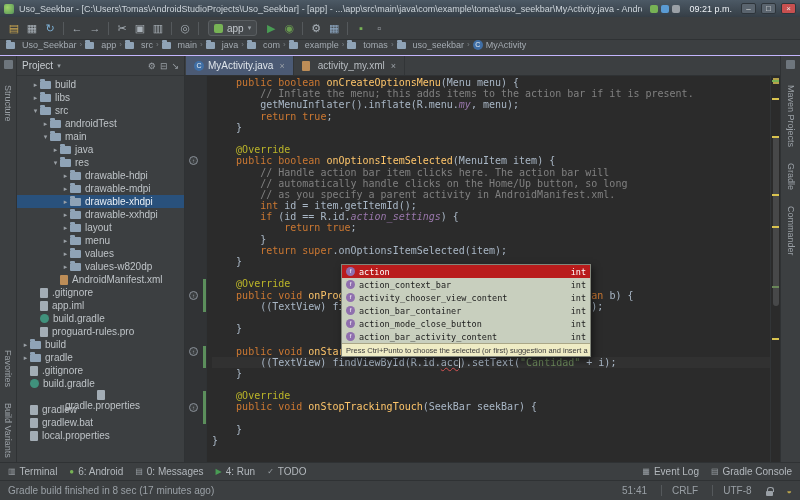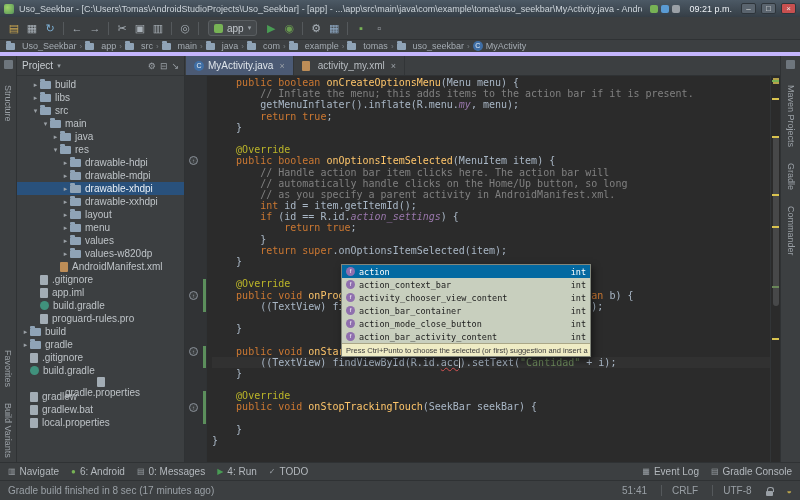--- a/index.html
+++ b/index.html
@@ -17,21 +17,21 @@
 
 .menubar{height:17px;flex:0 0 auto;display:flex;align-items:center;padding:0 4px;border-bottom:1px solid #2f3234}
 .menu-item{padding:1px 5px;font-size:10px;color:#c3c8cd}
 
 .toolbar{height:23px;flex:0 0 auto;display:flex;align-items:center;gap:2px;padding:0 6px;border-bottom:1px solid #2f3234}
 .tb-icon{width:16px;height:16px;display:inline-flex;align-items:center;justify-content:center;font-size:11px;color:#a9b1b8}
 .tb-sep{width:1px;height:13px;background:#55595c;margin:0 3px}
 .combo{display:inline-flex;align-items:center;gap:4px;border:1px solid #5a5e61;border-radius:3px;background:#45494c;padding:0 5px;height:16px;font-size:10px;color:#c3c8cd;margin:0 4px}
 .combo-arrow{font-size:7px;color:#9aa0a6}
 
-.crumbs{height:16px;flex:0 0 auto;display:flex;align-items:center;padding:0 6px;gap:3px;font-size:9px;color:#a4abb2;border-bottom:4px solid #c4b5fd}
+.crumbs{height:16px;flex:0 0 auto;display:flex;align-items:flex-start;padding:0 6px;gap:3px;font-size:9px;color:#a4abb2;border-bottom:1px solid #c4b5fd}
 .crumb{display:inline-flex;align-items:center;gap:3px;white-space:nowrap}
 .crumb-sep{color:#787e84;font-size:8px}
 
 .main{flex:1;display:flex;min-height:0}
 .strip{width:17px;flex:0 0 auto;background:#3c3f41;display:flex;flex-direction:column;align-items:center;padding:4px 0;gap:16px}
 .strip.left{border-right:1px solid #2f3234}
 .strip.right{width:20px;border-left:1px solid #2f3234}
 .stripe-ic{width:9px;height:9px;background:#6e7press;background:#6e767d;border-radius:1px;flex:0 0 auto}
 .vtab{writing-mode:vertical-rl;font-size:9px;color:#9ba1a7;white-space:nowrap}
 
@@ -70,21 +70,21 @@
 .seg-s{color:#6a8759}.seg-f{color:#9876aa;font-style:italic}.seg-m{color:#ffc66b}
 .seg-err{color:#a9b7c6;text-decoration:underline wavy #d25252 1px;text-underline-offset:1px}
 .caret{display:inline-block;width:1px;height:10px;background:#e0e2e4;vertical-align:text-bottom}
 .scrollbar{width:10px;flex:0 0 auto;background:#2b2b2b;border-left:1px solid #323537;position:relative}
 .sb-thumb{position:absolute;left:2px;top:60px;width:6px;height:170px;border-radius:3px;background:rgba(144,148,152,.28)}
 .sb-mark{position:absolute;left:1px;width:7px;height:2px}
 .sb-top{position:absolute;top:2px;left:2px;width:6px;height:6px;background:#b5a24a}
 
 .popup{position:absolute;left:156px;top:188px;width:250px;background:#c8cfbe;border:1px solid #82867b;box-shadow:2px 3px 7px rgba(0,0,0,.5);z-index:6}
 .pop-row{height:13px;display:flex;align-items:center;gap:4px;padding:0 4px;font-family:"DejaVu Sans Mono",monospace;font-size:8.5px;color:#1c1c1c}
-.pop-row.sel{background:#0369a1;color:#fff}
+.pop-row.sel{background:#b91c1c;color:#fff}
 .pop-ic{width:9px;height:9px;flex:0 0 auto;border-radius:50%;background:#8f6fae;color:#fff;font-size:6px;line-height:9px;text-align:center;font-family:"Liberation Sans",sans-serif}
 .pop-type{margin-left:auto}
 .pop-hint{height:13px;background:#efecc5;border-top:1px solid #aaa788;display:flex;align-items:center;padding:0 4px;font-size:7.5px;color:#3c3c3c;white-space:nowrap;overflow:hidden}
 
 .tool-bar{height:18px;flex:0 0 auto;background:#3c3f41;border-top:1px solid #2f3234;display:flex;align-items:center;padding:0 8px;font-size:10px;color:#b3b8bd}
 .tt-group{display:flex;gap:12px}
 .tool-right{margin-left:auto}
 .tool-tab{display:inline-flex;align-items:center;gap:4px}
 .tt-ic{font-size:8px}
 .statusbar{height:20px;flex:0 0 auto;background:#3c3f41;border-top:1px solid #2f3234;display:flex;align-items:center;padding:0 8px;font-size:10px;color:#9aa0a6}
@@ -216,20 +216,25 @@
             <span class="arrow">▸</span>
             <span class="ic ic-folder"></span>
             <span>libs</span>
           </div>
           <div class="tree-row" style="padding-left: 14px;">
             <span class="arrow">▾</span>
             <span class="ic ic-folder"></span>
             <span>src</span>
           </div>
           <div class="tree-row" style="padding-left: 24px;">
+            <span class="arrow">▸</span>
+            <span class="ic ic-folder"></span>
+            <span>androidTest</span>
+          </div>
+          <div class="tree-row" style="padding-left: 24px;">
             <span class="arrow">▾</span>
             <span class="ic ic-folder"></span>
             <span>main</span>
           </div>
           <div class="tree-row" style="padding-left: 34px;">
             <span class="arrow">▸</span>
             <span class="ic ic-folder"></span>
             <span>java</span>
           </div>
           <div class="tree-row" style="padding-left: 34px;">
@@ -426,21 +431,21 @@
     <span class="vtab">Maven Projects</span>
         <span class="vtab">Gradle</span>
         <span class="vtab">Commander</span>
       </div>
   </div>
 
   <div class="tool-bar">
     <span class="tt-group">
         <span class="tool-tab">
           <span class="tt-ic" style="color: rgb(154, 160, 166);">▥</span>
-          <span>Navigate</span>
+          <span>Terminal</span>
         </span>
         <span class="tool-tab">
           <span class="tt-ic" style="color: rgb(119, 178, 85);">●</span>
           <span>6: Android</span>
         </span>
         <span class="tool-tab">
           <span class="tt-ic" style="color: rgb(154, 160, 166);">▤</span>
           <span>0: Messages</span>
         </span>
         <span class="tool-tab">

